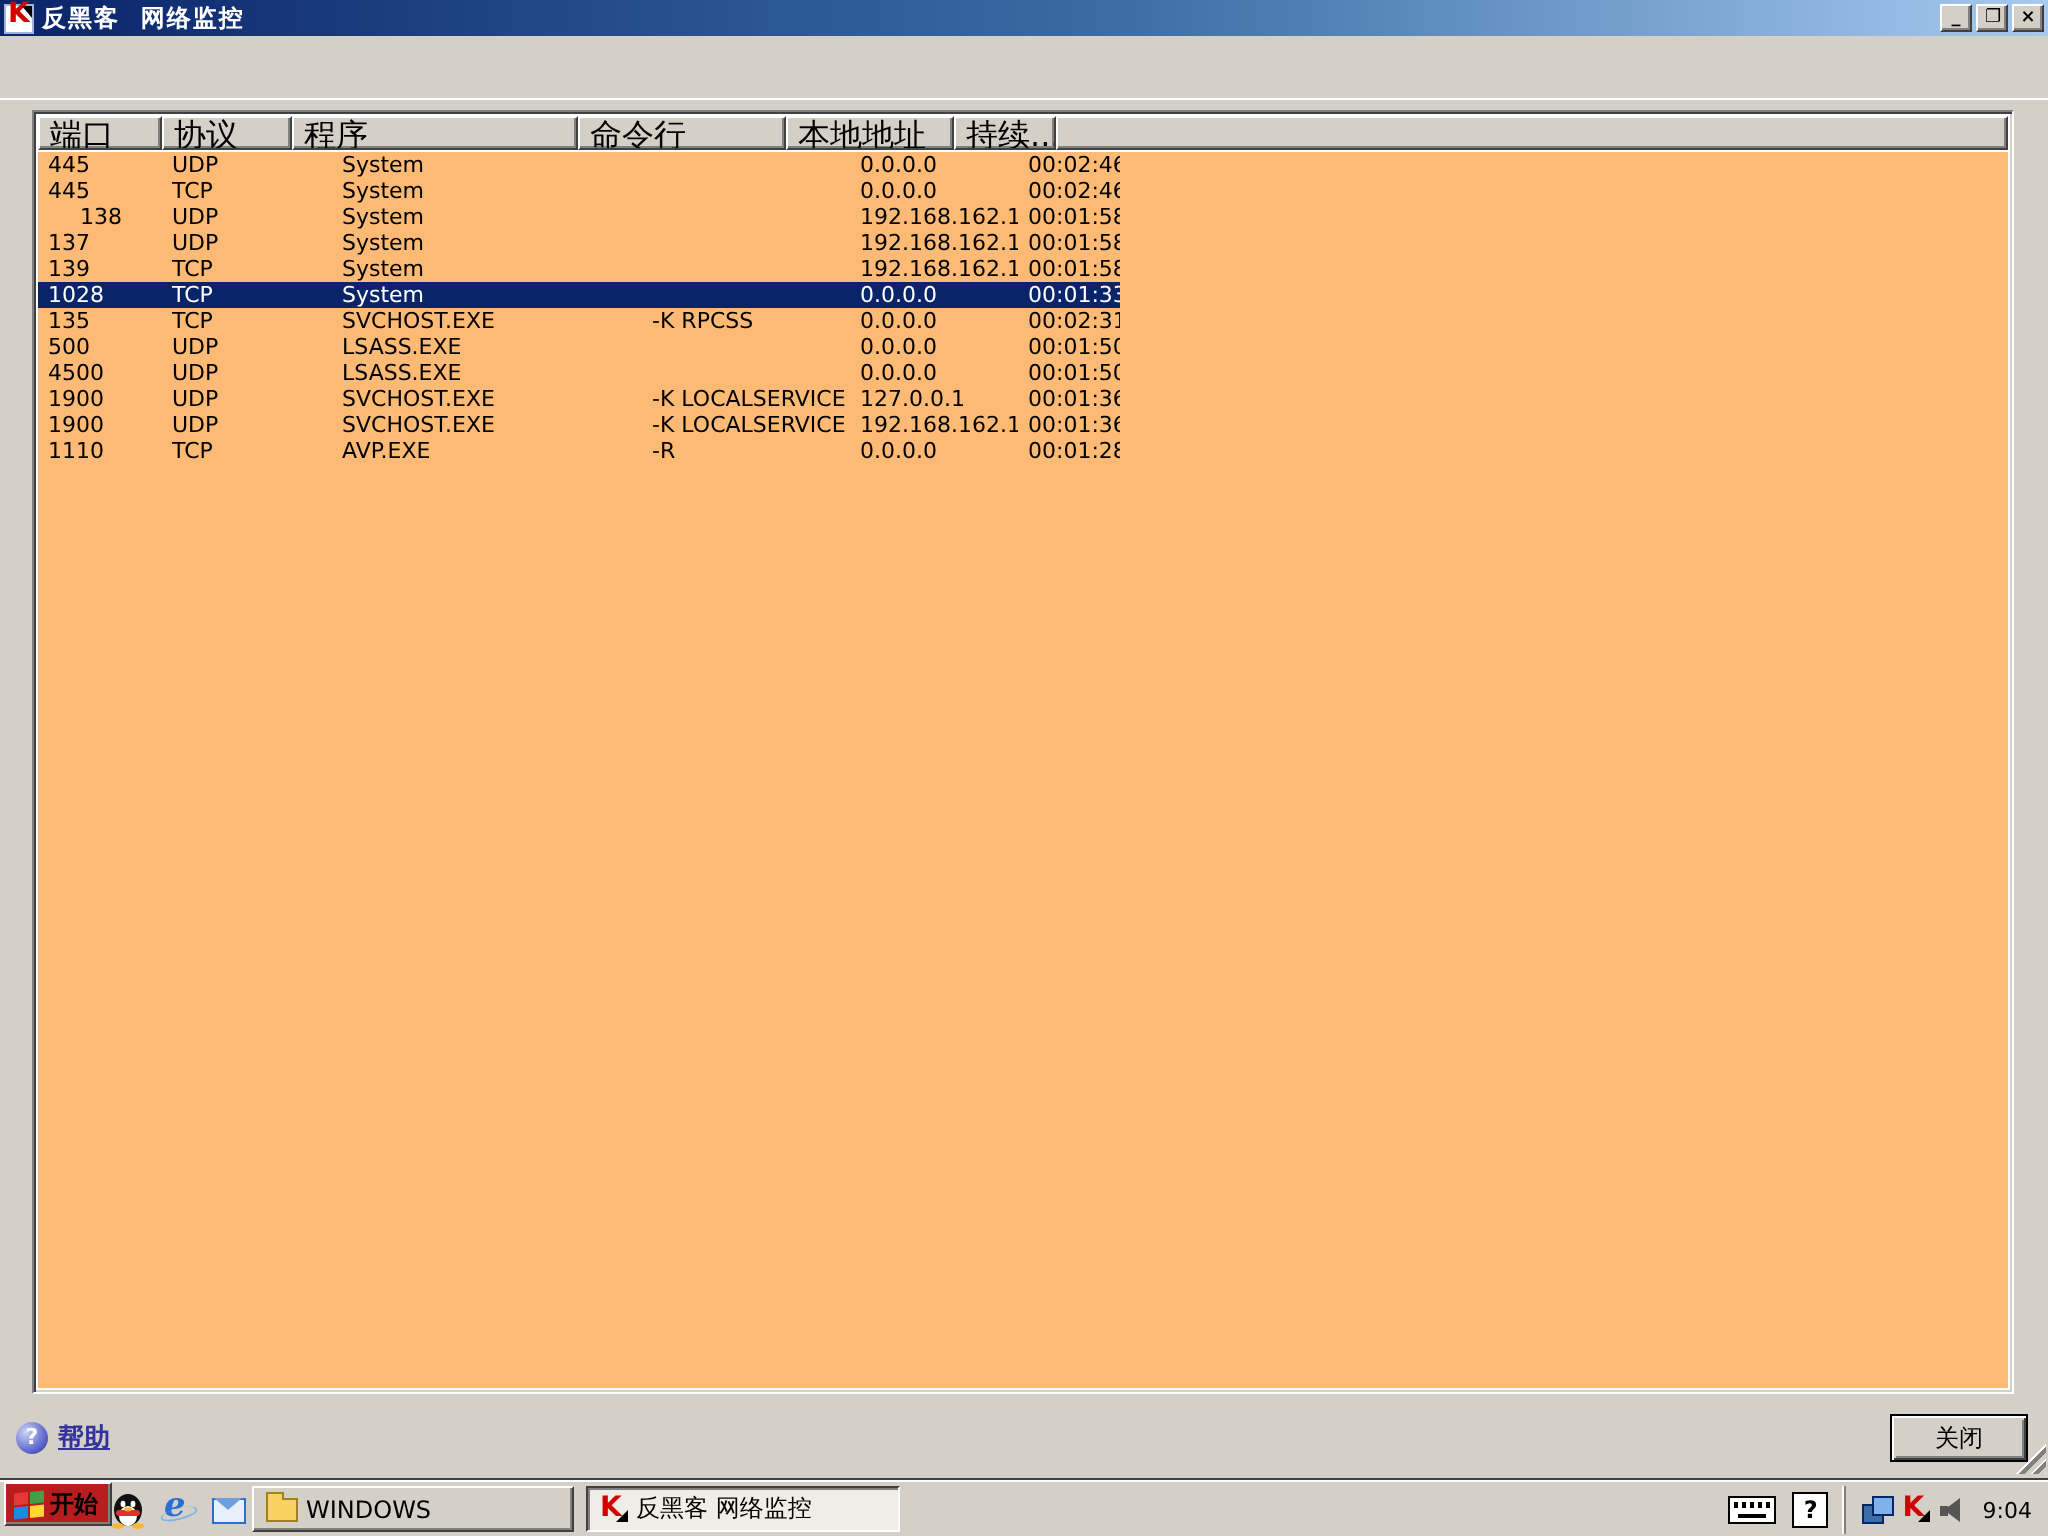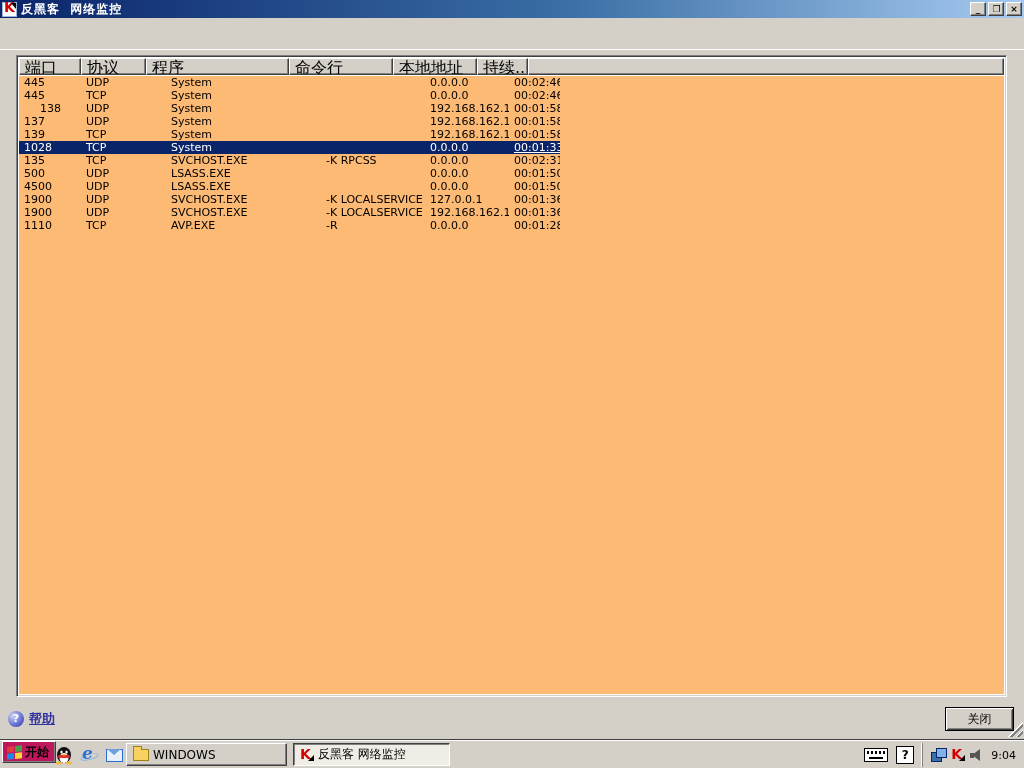--- a/index.html
+++ b/index.html
@@ -55,21 +55,21 @@
   .close-btn { position:absolute; left:945px; top:707px; width:69px; height:24px; background:#d4d0c8; color:#000;
     border:1px solid #000; box-shadow:inset 1px 1px 0 #fff, inset -1px -1px 0 #404040, inset 2px 2px 0 #d4d0c8, inset -2px -2px 0 #808080;
     font-size:12px; text-align:center; line-height:22px; }
   .grip { position:absolute; left:1007px; top:721px; width:16px; height:16px;
     background:repeating-linear-gradient(135deg, transparent 0 2px, #fff 2px 3px, #808080 3px 5px);
     clip-path:polygon(100% 0, 100% 100%, 0 100%); }
 
   
   .taskbar { position:absolute; left:0; top:740px; width:1024px; height:28px; background:#d4d0c8; border-top:1px solid #fff; }
   .start-btn { position:absolute; left:2px; top:0; height:22px; padding:0 6px 0 4px; display:flex; align-items:center; gap:3px;
-    background:#be185d; border:1px solid; border-color:#fff #404040 #404040 #fff; box-shadow:inset -1px -1px 0 #808080; }
+    background:#b91c1c; border:1px solid; border-color:#fff #404040 #404040 #fff; box-shadow:inset -1px -1px 0 #808080; }
   .start-label { font:bold 12px "DejaVu Sans",sans-serif; color:#000; }
   .flag { width:15px; height:13px; display:grid; grid-template-columns:7px 7px; grid-template-rows:6px 6px; gap:1px; transform:skewY(-6deg); }
   .flag i { display:block; }
   .flag .r{background:#e53935;} .flag .g{background:#43a047;} .flag .b{background:#1e88e5;} .flag .y{background:#fdd835;}
 
   .qlaunch { position:absolute; left:54px; top:4px; display:flex; gap:5px; }
   .ql { width:20px; height:20px; position:relative; }
   .qq-icon { }
   .ie-icon::before { content:"e"; position:absolute; left:3px; top:-2px; color:#2a6fd6; font:bold italic 17px/20px "DejaVu Serif",serif; }
   .ie-icon::after { content:""; position:absolute; left:1px; top:9px; width:17px; height:5px; border:1px solid #7fb3e8; border-top:none; border-radius:50%; transform:rotate(-14deg); }
@@ -176,21 +176,21 @@
               <span class="cell" style="width: 104px;"></span>
               <span class="cell" style="width: 84px;">192.168.162.102</span>
               <span class="cell" style="width: 51px;">00:01:58</span>
             </div>
             <div class="lv-row selected">
               <span class="cell" style="width: 62px;">1028</span>
               <span class="cell" style="width: 85px;">TCP</span>
               <span class="cell" style="width: 155px;">System</span>
               <span class="cell" style="width: 104px;"></span>
               <span class="cell" style="width: 84px;">0.0.0.0</span>
-              <span class="cell" style="width: 51px; text-decoration: underline;">00:01:33</span>
+              <span class="cell" style="width: 51px;">00:01:33</span>
             </div>
             <div class="lv-row">
               <span class="cell" style="width: 62px;">135</span>
               <span class="cell" style="width: 85px;">TCP</span>
               <span class="cell" style="width: 155px;">SVCHOST.EXE</span>
               <span class="cell" style="width: 104px;">-K RPCSS</span>
               <span class="cell" style="width: 84px;">0.0.0.0</span>
               <span class="cell" style="width: 51px;">00:02:31</span>
             </div>
             <div class="lv-row">

